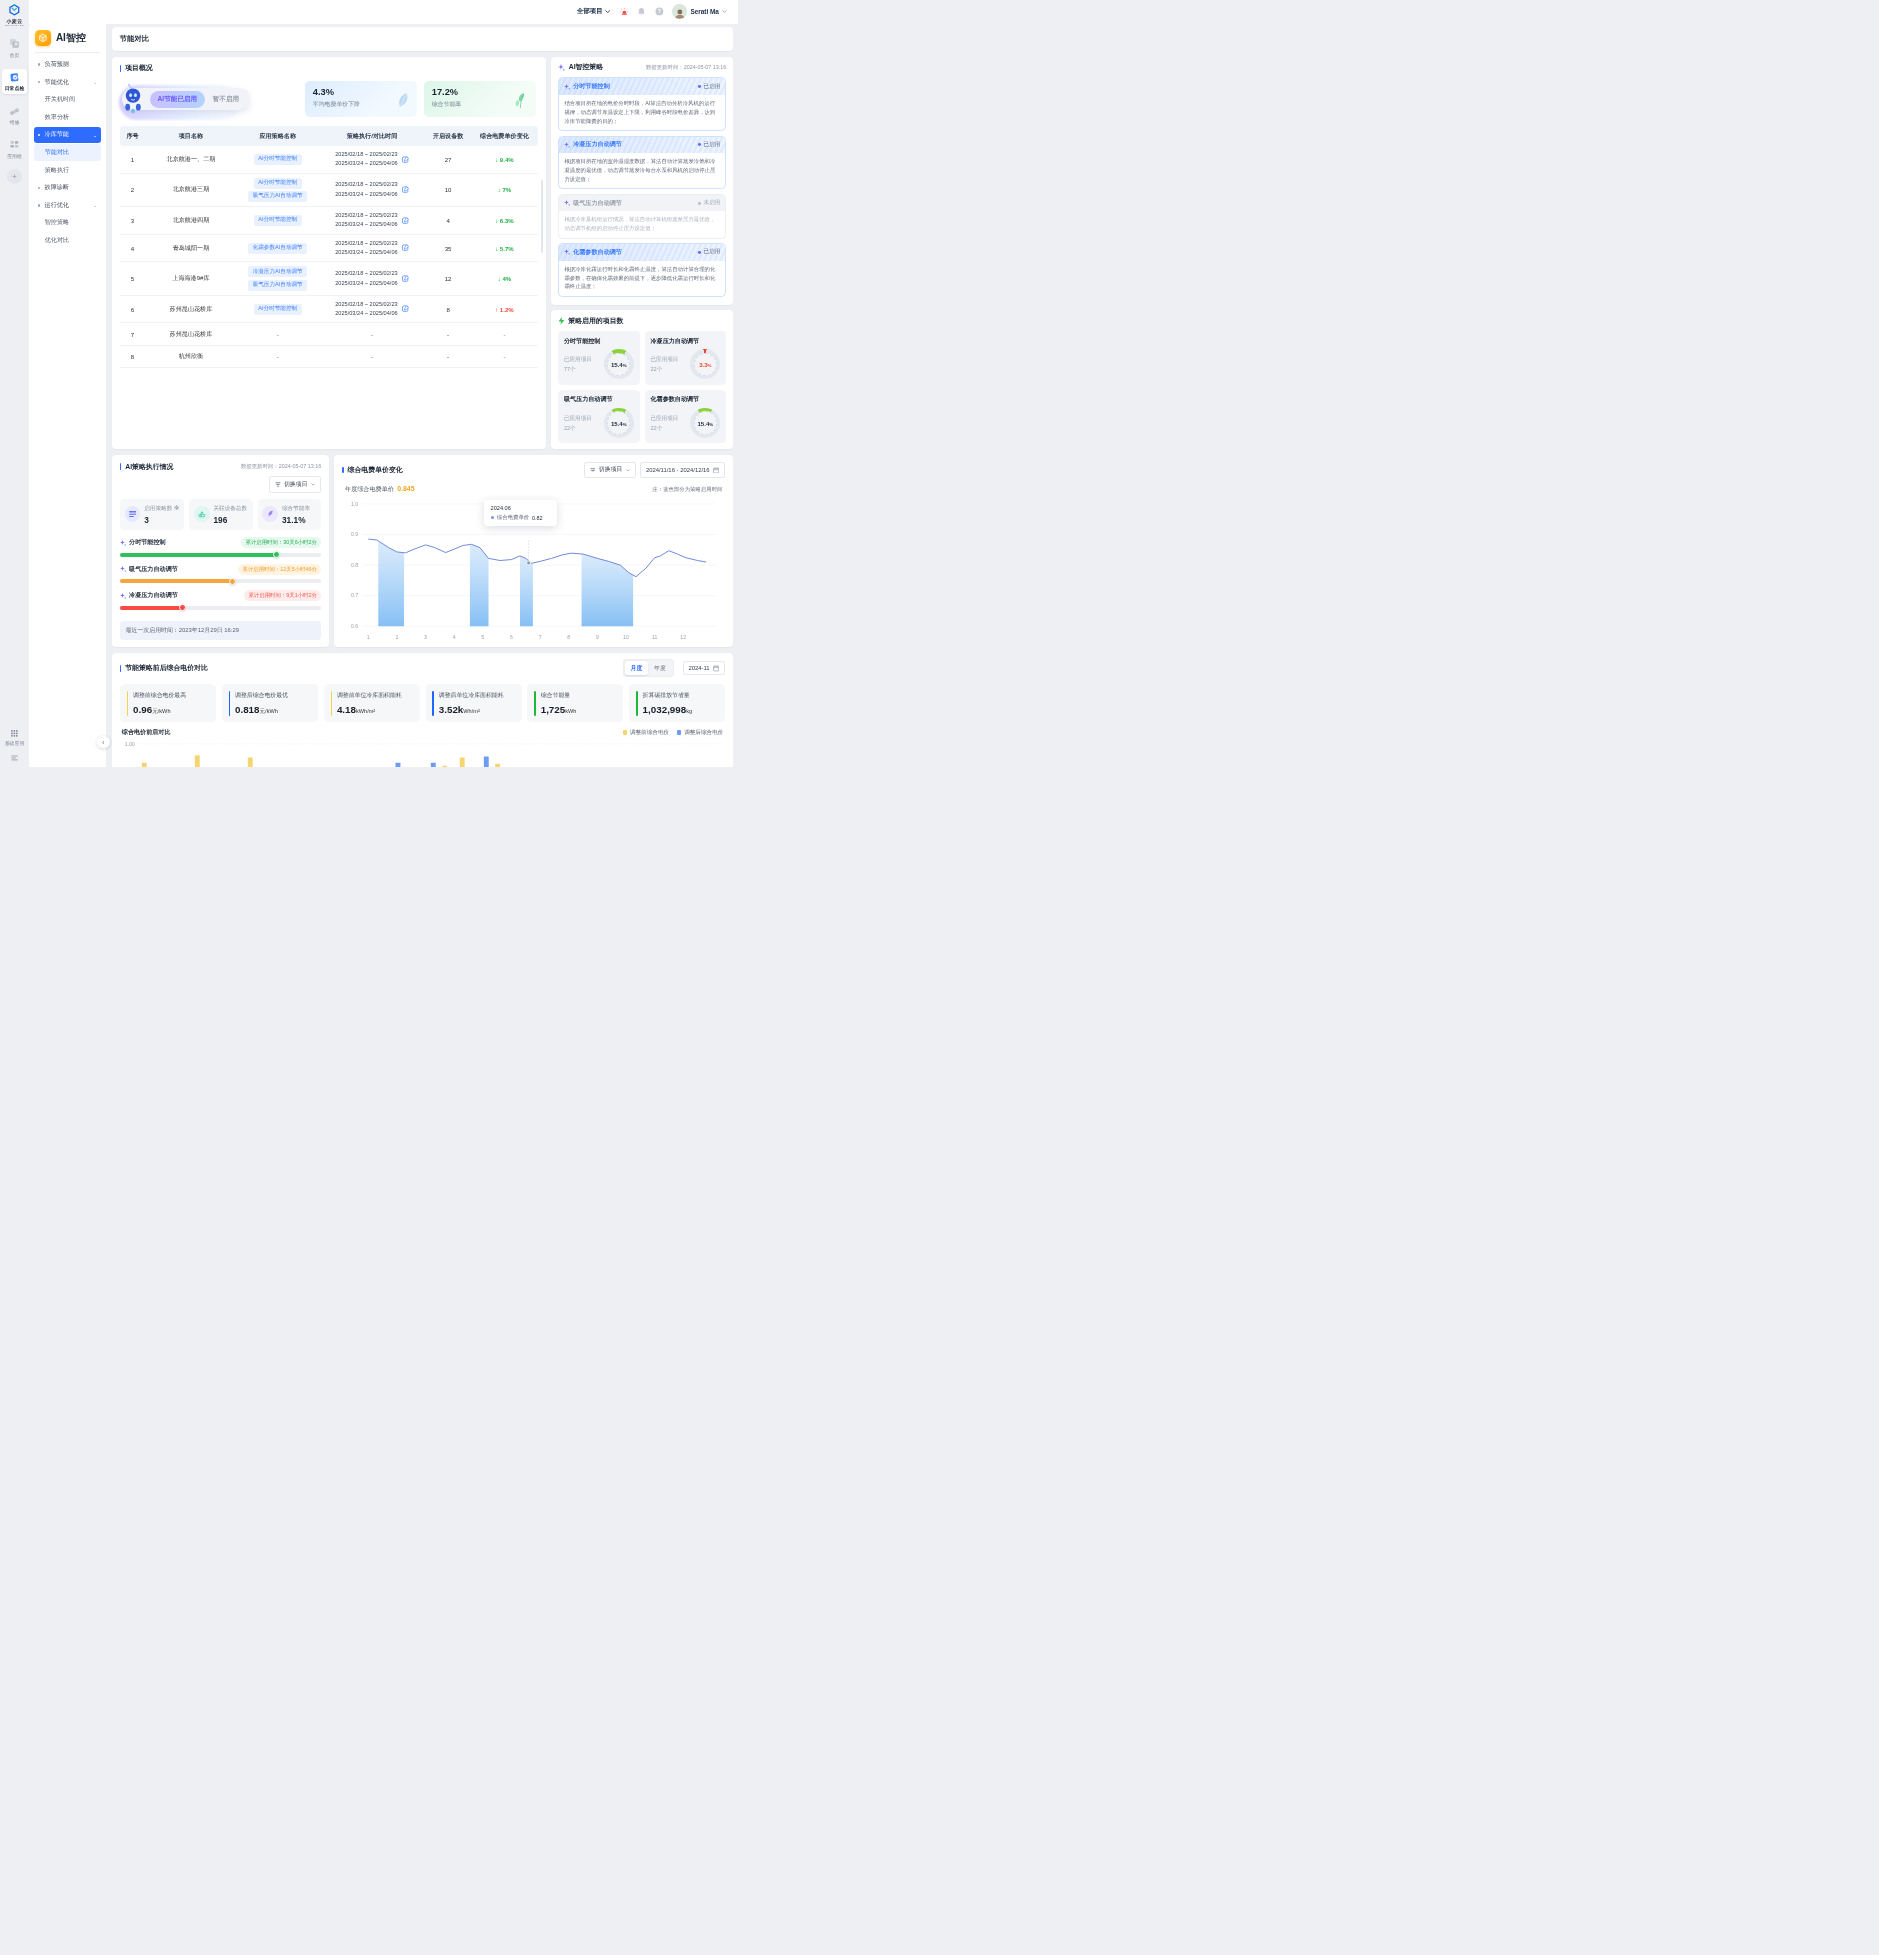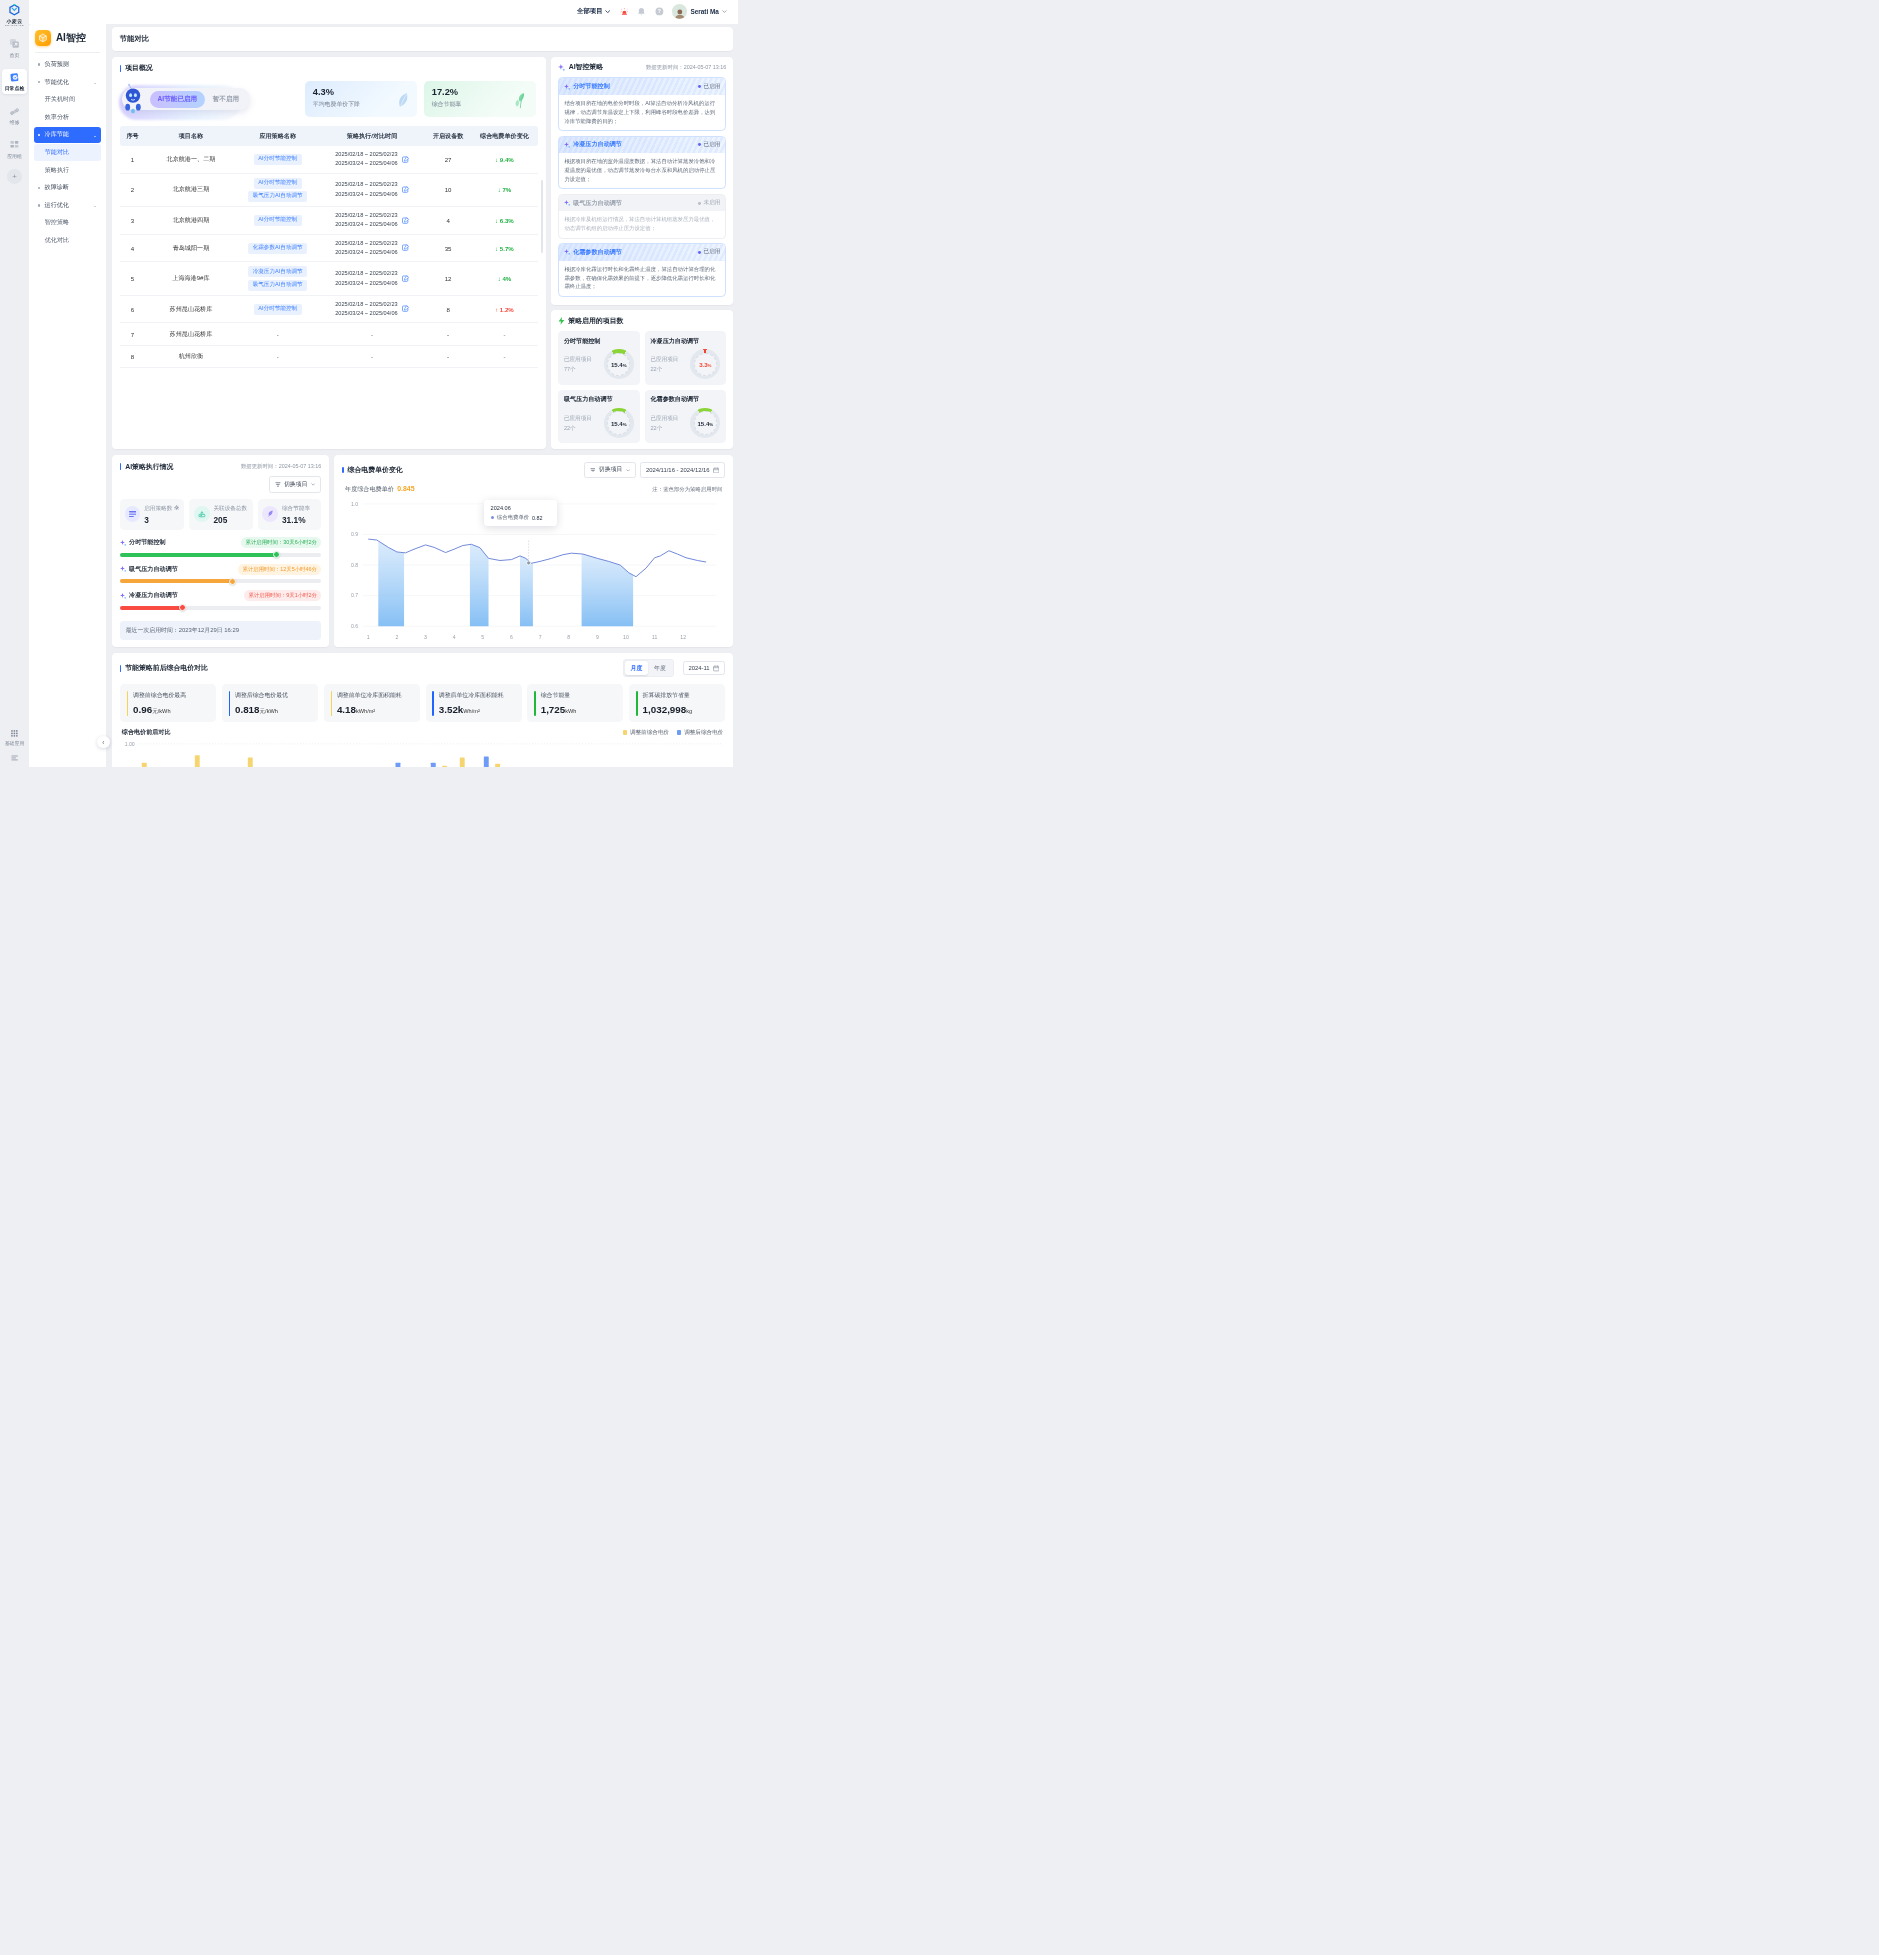--- a/index.html
+++ b/index.html
@@ -699,21 +699,21 @@
               <span class="e-ic" style="background:#dff7f0">
                 <svg width="7.8" height="7.3" viewBox="0 0 16 15">
                   <rect x="2" y="9" width="12" height="5" rx="1.4" fill="none" stroke="#2bbf9e" stroke-width="1.5"></rect>
                   <rect x="4.5" y="11" width="4" height="1.6" rx=".8" fill="#2bbf9e"></rect>
                   <path d="M5 6.5 a4.2 4.2 0 0 1 6 0 M6.7 4.3 a2 2 0 0 1 2.6 0" stroke="#2bbf9e" stroke-width="1.5" fill="none"></path>
                   <circle cx="8" cy="7.4" r="1" fill="#2bbf9e"></circle>
                 </svg>
               </span>
      <div>
                 <div class="e-lab">关联设备总数 </div>
-     <div class="e-val">205</div>
+     <div class="e-val">196</div>
               </div>
    </div>
             <div class="e-tile">
               <span class="e-ic" style="background:#ece7fd">
                 <svg width="6.9" height="7.3" viewBox="0 0 14 15">
                   <path d="M11 1 C4 3 2 8 4 12 C10 10 12 5 11 1 Z" fill="#8b7cf6"></path>
                   <path d="M3 14 C5 9 8 5 11 2" stroke="#b3a9fa" stroke-width="1.3" fill="none"></path>
                 </svg>
               </span>
      <div>

